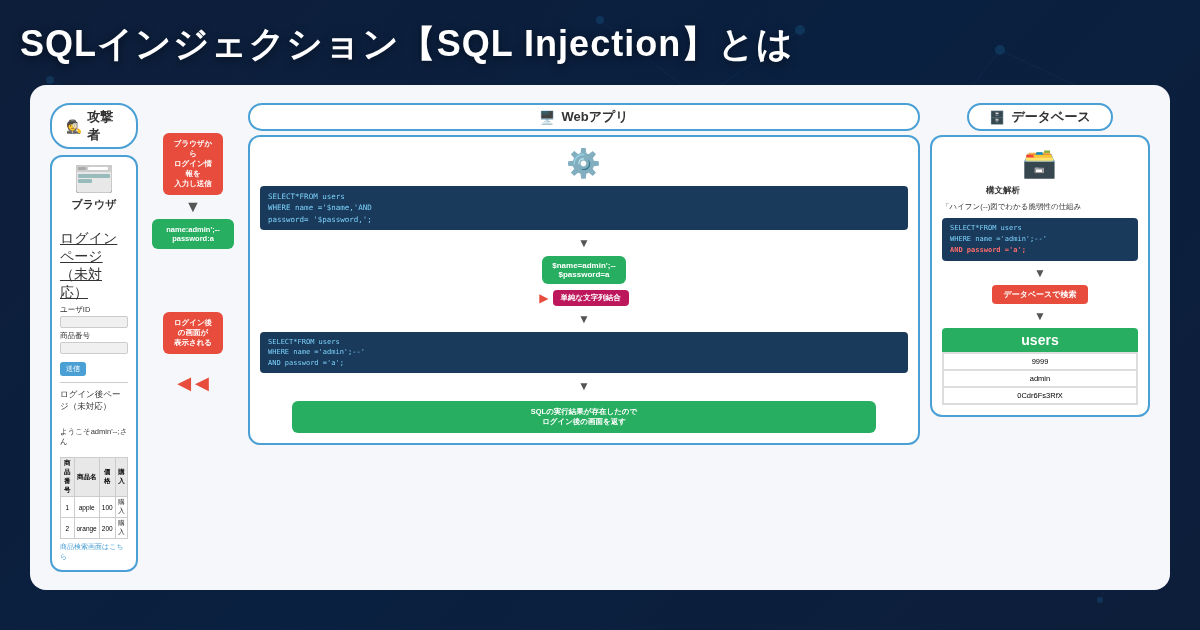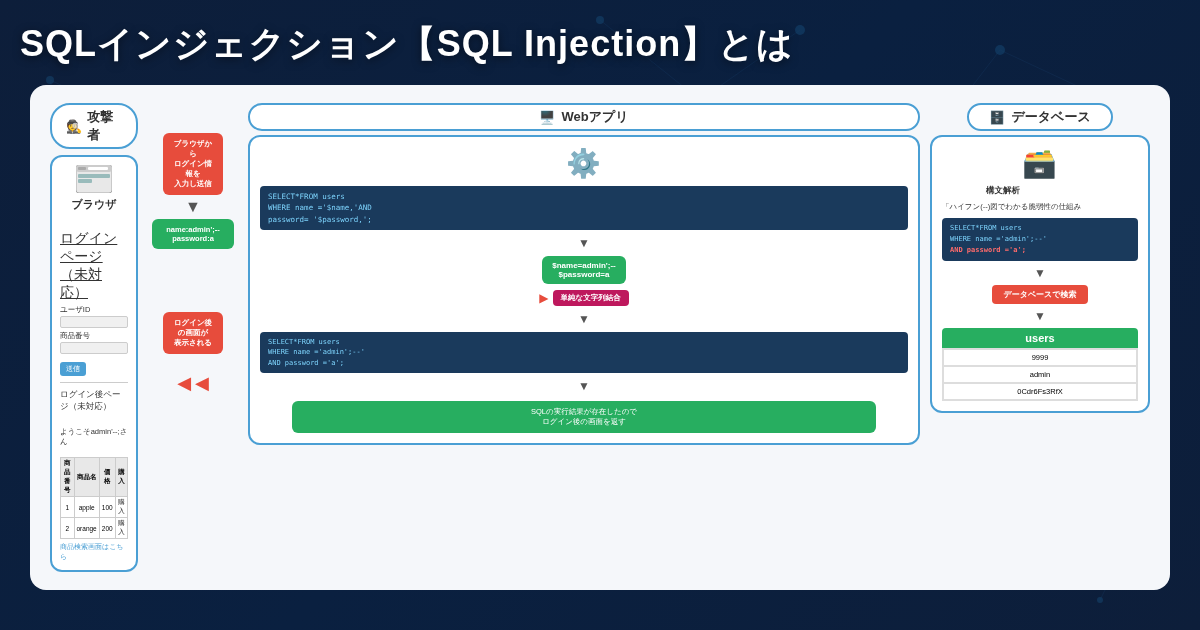--- a/index.html
+++ b/index.html
@@ -310,21 +310,21 @@
       border-radius: 4px;
       padding: 5px 8px;
       width: 100%;
       line-height: 1.5;
     }
 
     .webapp-result-box {
       background: #27ae60;
       color: white;
       font-size: 7.5px;
-      font-weight: 400;
+      font-weight: 700;
       border-radius: 6px;
       padding: 6px 10px;
       text-align: center;
       width: 90%;
       margin-top: 2px;
     }
 
     
     .col-db {
       width: 220px;
@@ -400,21 +400,21 @@
       padding: 4px 12px;
     }
 
     .users-table-wrapper {
       width: 100%;
     }
 
     .users-table-header {
       background: #27ae60;
       color: white;
-      font-size: 11px;
+      font-size: 14px;
       font-weight: 700;
       text-align: center;
       padding: 4px;
       border-radius: 4px 4px 0 0;
     }
 
     .users-table-cols {
       display: grid;
       grid-template-columns: 1fr 1fr 1fr;
       background: #f0a500;

